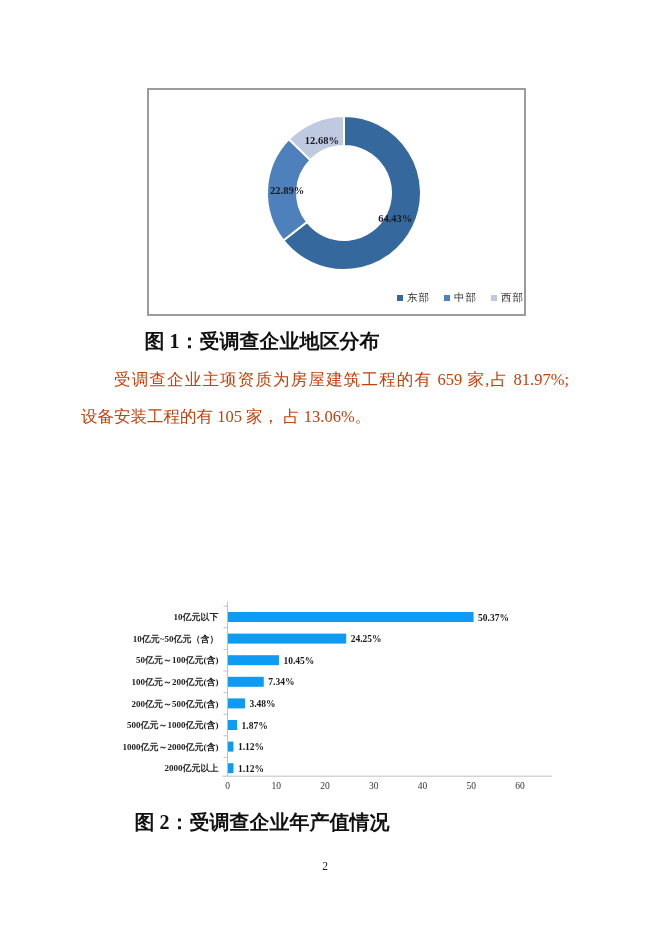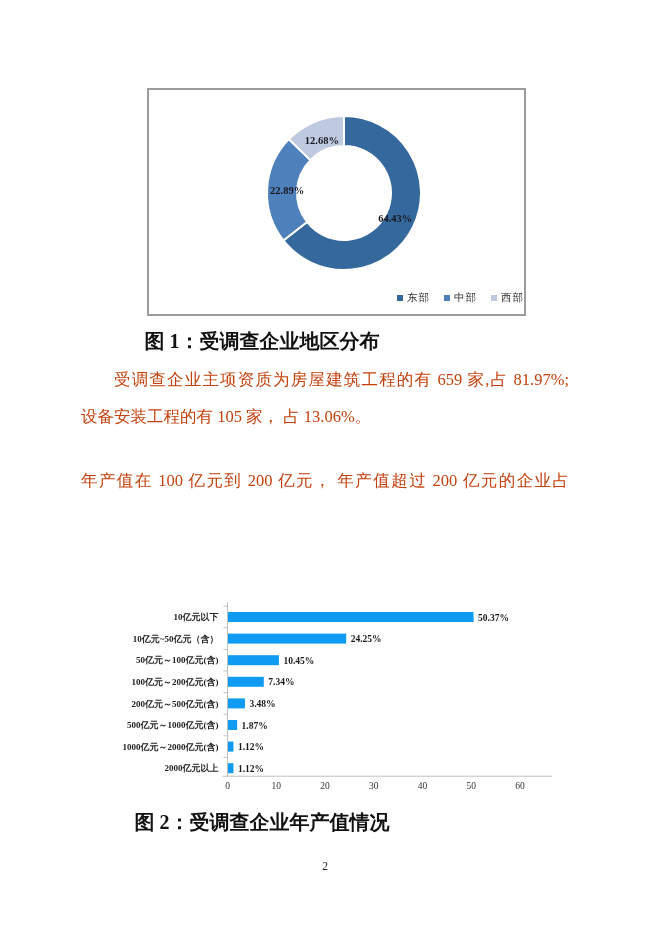--- a/index.html
+++ b/index.html
@@ -76,21 +76,20 @@
   </div>
 
   <div class="caption caption1">图 1：受调查企业地区分布</div>
 
   <p class="para para1">
     <span class="pline first">受调查企业主项资质为房屋建筑工程的有 659 家,占 81.97%;</span>
     <span class="pline last">设备安装工程的有 105 家， 占 13.06%。</span>
   </p>
 
   <p class="para para2">
-    <span class="pline">年产值在 100 亿元到 200 亿元， 年产值超过 200 亿元的企业占</span>
   </p>
 
   <div class="barchart-wrap">
     <svg id="bar-svg" width="520" height="215" viewBox="0 0 520 215">
         <line x1="167.5" y1="10" x2="167.5" y2="184.20000000000002" stroke="#c0c0c0" stroke-width="1"></line>
         <line x1="163.5" y1="14.2" x2="167.5" y2="14.2" stroke="#c0c0c0" stroke-width="1"></line>
         <line x1="163.5" y1="35.8" x2="167.5" y2="35.8" stroke="#c0c0c0" stroke-width="1"></line>
         <line x1="163.5" y1="57.400000000000006" x2="167.5" y2="57.400000000000006" stroke="#c0c0c0" stroke-width="1"></line>
         <line x1="163.5" y1="79.00000000000001" x2="167.5" y2="79.00000000000001" stroke="#c0c0c0" stroke-width="1"></line>
         <line x1="163.5" y1="100.60000000000001" x2="167.5" y2="100.60000000000001" stroke="#c0c0c0" stroke-width="1"></line>

